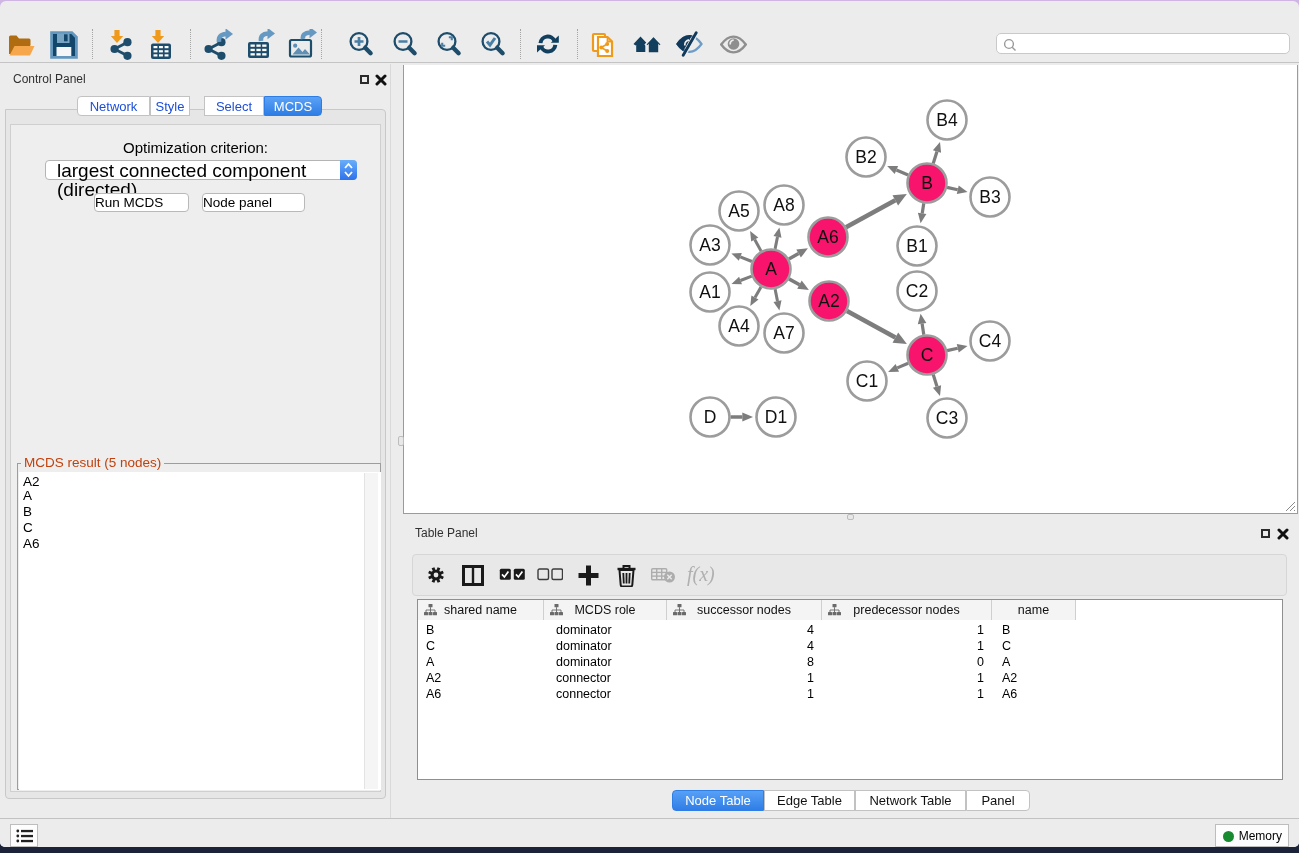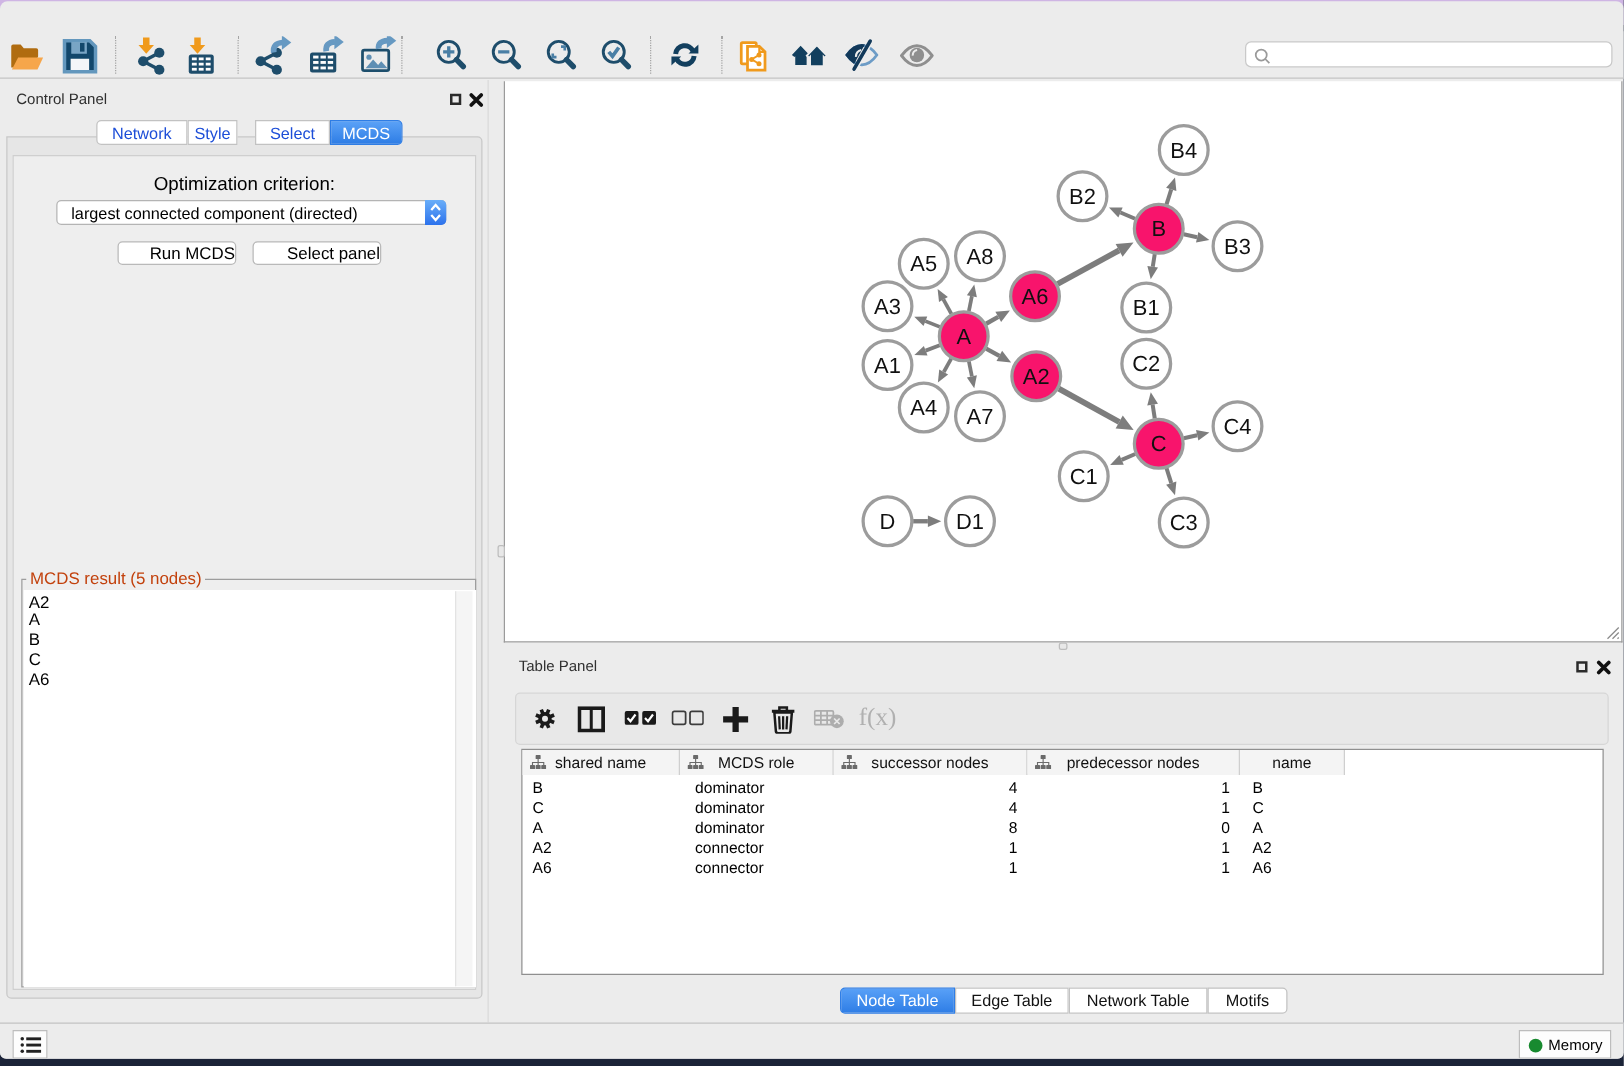--- a/index.html
+++ b/index.html
@@ -15,23 +15,23 @@
 #searchbox{position:absolute;left:996px;top:8px;width:294px;height:21px;background:#fff;border:1px solid #c9c9c9;border-radius:5px}
 #cpanel{position:absolute;left:0;top:63px;width:391px;height:754px;background:#ececec;border-right:1px solid #d9d9d9}
 .phead{font-size:12px;color:#303030}
 .ficon{position:absolute;width:9px;height:9px;border:2px solid #2b2b2b}
 #cptabs{position:absolute;top:32px;height:20px;z-index:3}
 .cptab{position:absolute;top:0;height:20px;z-index:3;background:#fff;border:1px solid #c2c2c2;font-size:13px;text-align:center;color:#1d4ed8;line-height:19px}
 .cptab.sel{background:linear-gradient(#5ba2f7,#2e7de5);color:#fff;border-color:#2e7de5}
 #cpouter{position:absolute;left:5px;top:45px;width:381px;height:690px;background:#e6e6e6;border:1px solid #c8c8c8;border-radius:0 4px 4px 4px}
 #cpinner{position:absolute;left:4px;top:14px;width:371px;height:668px;background:#eeeeee;border:1px solid #cfcfcf}
 #optlabel{position:absolute;left:0;top:14px;width:100%;text-align:center;font-size:15px;color:#000}
-#dropdown{position:absolute;left:34px;top:35px;width:312px;height:20px;background:#fff;border:1px solid #b4b4b4;border-radius:4px;font-size:13px;text-align:left;padding-left:11px;line-height:19px;color:#000}
+#dropdown{position:absolute;left:34px;top:35px;width:312px;height:20px;background:#fff;border:1px solid #b4b4b4;border-radius:4px;font-size:19px;text-align:left;padding-left:11px;line-height:19px;color:#000}
 #dropstep{position:absolute;right:-1px;top:-1px;width:17px;height:20px;background:linear-gradient(#6aaef9,#2c72ec);border-radius:0 4px 4px 0}
-.btn{position:absolute;top:68px;height:19px;background:#fff;border:1px solid #b9b9b9;border-radius:4px;font-size:13.5px;text-align:right;line-height:18px;color:#000}
+.btn{position:absolute;top:68px;height:19px;background:#fff;border:1px solid #b9b9b9;border-radius:4px;font-size:13.5px;text-align:left;line-height:18px;color:#000}
 #fieldset{position:absolute;left:6px;top:338px;width:364px;height:327px;border:1px solid #9d9d9d}
 #legend{position:absolute;left:3px;top:-9px;background:#eeeeee;padding:0 3px;font-size:13.5px;color:#c2410c}
 #listbox{position:absolute;left:1px;top:8px;width:362px;height:318px;background:#fff}
 .li{font-size:13.5px;color:#000;padding-left:4px;height:16px;line-height:16px}
 #lscroll{position:absolute;right:3px;top:1px;width:14px;height:316px;background:#f5f5f5;border-left:1px solid #e3e3e3}
 #netwin{position:absolute;left:403px;top:64px;width:895px;height:449px;background:#fff;border:1px solid #9b9b9b;border-top:none}
 #nettitle{position:absolute;left:0;top:0;width:100%;height:21px;background:linear-gradient(#ededed,#d6d6d6);border-bottom:1px solid #a2a2a2}
 .ntl{position:absolute;top:5px;width:11px;height:11px;border-radius:50%}
 #nettext{position:absolute;top:3px;width:100%;text-align:center;font-size:13px;color:#2e2e2e}
 #tpanel{position:absolute;left:392px;top:519px;width:825px;height:298px;background:#ececec}
@@ -206,21 +206,21 @@
         <div class="cptab sel" style="left:264px;width:58px;border-radius:0 4px 4px 0">MCDS</div>
       </div>
 <div id="cpouter">
         <div id="cpinner">
           <div id="optlabel">Optimization criterion:</div>
           <div id="dropdown">largest connected component (directed)<div id="dropstep"><svg width="17" height="20" viewBox="0 0 17 20">
                 <path d="M5 8 L8.5 4 L12 8" fill="none" stroke="#fff" stroke-width="1.8"></path>
                 <path d="M5 12 L8.5 16 L12 12" fill="none" stroke="#fff" stroke-width="1.8"></path>
               </svg></div></div>
           <div class="btn" style="left:83px;width:95px">Run MCDS</div>
-          <div class="btn" style="left:191px;width:103px">Select panel</div>
+          <div class="btn" style="left:191px;width:103px">Node panel</div>
           <div id="fieldset">
             <div id="legend">MCDS result (5 nodes)</div>
             <div id="listbox">
               <div class="li" style="padding-top:2px">A2</div>
               <div class="li">A</div>
               <div class="li">B</div>
               <div class="li">C</div>
               <div class="li">A6</div>
               <div id="lscroll"></div>
             </div>
@@ -375,21 +375,21 @@
           <g stroke="#adadad" stroke-width="1.4" fill="none">
             <rect x="0.7" y="0.7" width="15" height="11" rx="1"></rect>
             <line x1="0.7" y1="4.4" x2="15.7" y2="4.4"></line>
             <line x1="0.7" y1="8.1" x2="15.7" y2="8.1"></line>
             <line x1="5.7" y1="0.7" x2="5.7" y2="12"></line>
             <line x1="10.7" y1="0.7" x2="10.7" y2="12"></line>
           </g>
           <circle cx="18.5" cy="9" r="5.5" fill="#adadad"></circle>
           <path d="M16.3 6.8 l4.4 4.4 M20.7 6.8 l-4.4 4.4" stroke="#e9e9e9" stroke-width="1.4"></path>
         </svg>
-        <div style="position:absolute;left:274px;top:8px;font-family:'Liberation Serif',serif;font-size:20px;color:#b0b0b0">f(x)</div>
+        <div style="position:absolute;left:274px;top:8px;font-family:'Liberation Serif',serif;font-style:italic;font-size:20px;color:#b0b0b0">f(x)</div>
       </div>
 <div id="ttable">
         <div id="thdr">
           <div class="th" style="left:0px;width:126px">shared name</div>
           <svg style="position:absolute;left:6px;top:4px" width="13" height="12" viewBox="0 0 13 12">
             <g fill="#6a6a6a">
               <rect x="4.5" y="0" width="4" height="3.2" rx="0.5"></rect>
               <rect x="0" y="8" width="4" height="3.2" rx="0.5"></rect>
               <rect x="4.5" y="8" width="4" height="3.2" rx="0.5"></rect>
               <rect x="9" y="8" width="4" height="3.2" rx="0.5"></rect>
@@ -451,21 +451,21 @@
         <div class="trow" style="left:8px;top:86px">A6</div>
         <div class="trow" style="left:138px;top:86px">connector</div>
         <div class="trow" style="left:249px;top:86px;width:147px;text-align:right">1</div>
         <div class="trow" style="left:404px;top:86px;width:162px;text-align:right">1</div>
         <div class="trow" style="left:584px;top:86px">A6</div>
       </div>
 <div id="ttabs">
         <div class="ttab sel" style="left:280px;width:92px;border-radius:4px 0 0 4px">Node Table</div>
         <div class="ttab " style="left:372px;width:91px;border-radius:0">Edge Table</div>
         <div class="ttab " style="left:463px;width:111px;border-radius:0">Network Table</div>
-        <div class="ttab " style="left:574px;width:64px;border-radius:0 4px 4px 0">Motifs</div>
+        <div class="ttab " style="left:574px;width:64px;border-radius:0 4px 4px 0">Panel</div>
       </div>
 </div>
 <div id="statusbar">
       <div id="listbtn">
         <svg style="position:absolute;left:5px;top:4px" width="17" height="14" viewBox="0 0 17 14">
           <g fill="#222">
             <circle cx="1.8" cy="2" r="1.4"></circle>
             <circle cx="1.8" cy="7" r="1.4"></circle>
             <circle cx="1.8" cy="12" r="1.4"></circle>
             <rect x="5" y="0.9" width="12" height="2.3"></rect>

